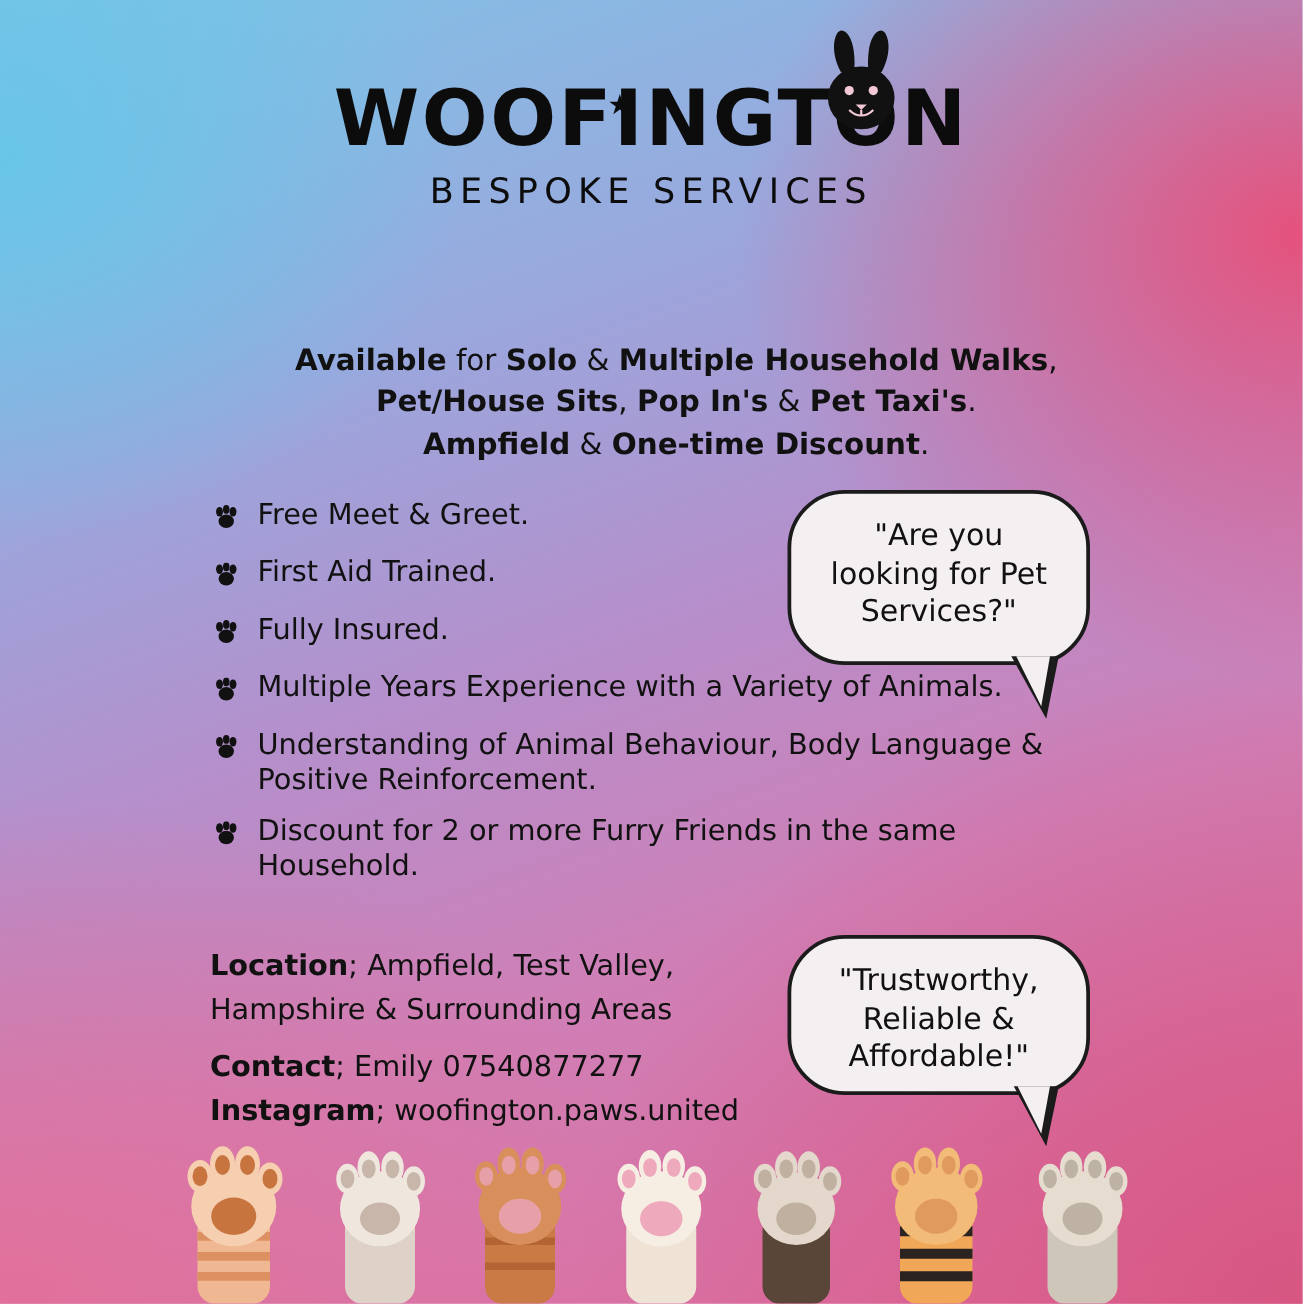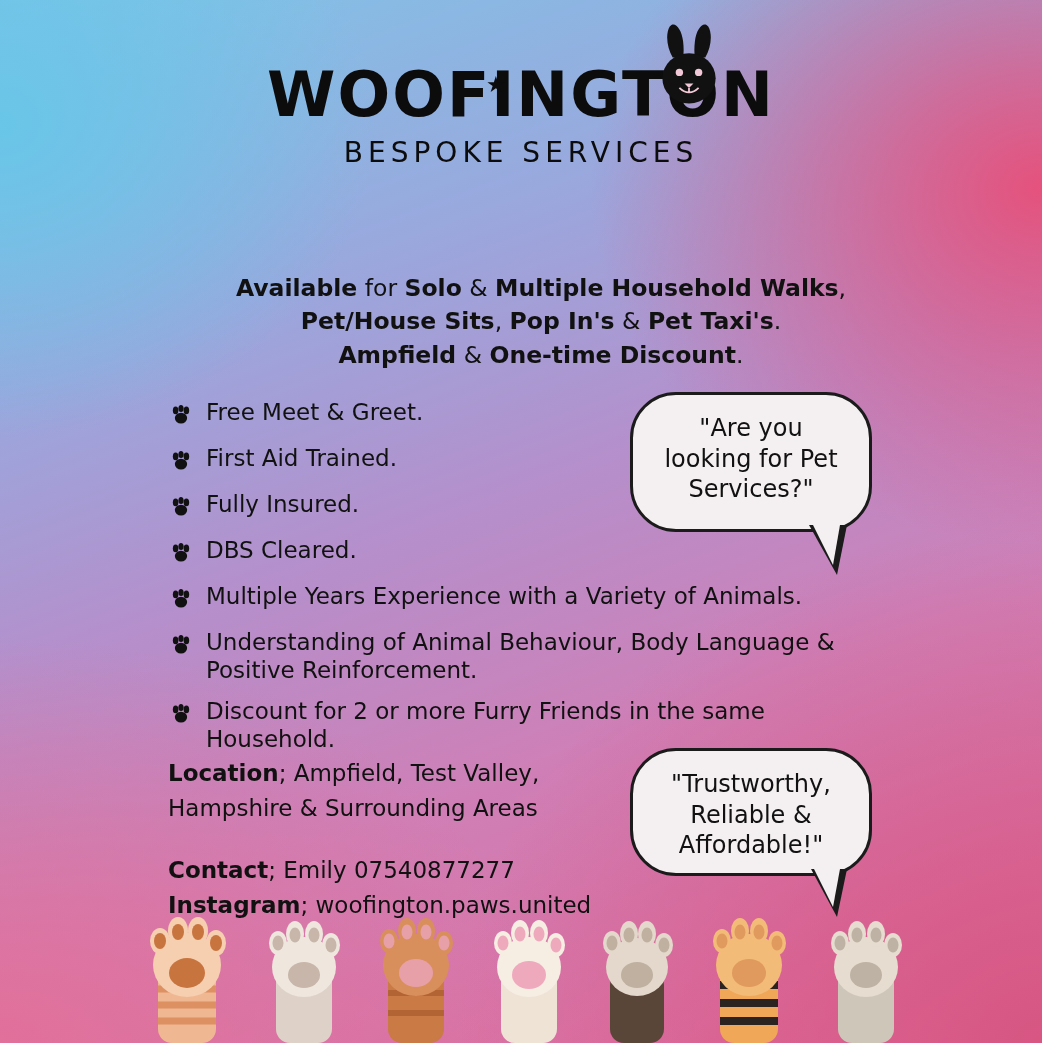--- a/index.html
+++ b/index.html
@@ -179,21 +179,21 @@
     top: 758px;
     left: 168px;
     width: 470px;
     color: #111;
     font-size: 23px;
     line-height: 1.33;
     font-weight: 500;
   }
   .contact .lbl { font-weight: bold; text-align: center; }
   .contact .row { margin-bottom: 4px; }
-  .contact .row.sp { margin-top: 32px; }
+  .contact .row.sp { margin-top: 16px; }
 
   
   .paws-row {
     position: absolute;
     bottom: 0;
     left: 0;
     width: 1042px;
     height: 150px;
   }
   .paw-fig {
@@ -267,31 +267,20 @@
         <svg viewBox="0 0 28 26" width="22" height="20">
             <ellipse cx="7" cy="7" rx="3.6" ry="5" fill="#111"></ellipse>
             <ellipse cx="14" cy="4.6" rx="3.4" ry="4.6" fill="#111"></ellipse>
             <ellipse cx="21" cy="7" rx="3.6" ry="5" fill="#111"></ellipse>
             <ellipse cx="14" cy="17" rx="8" ry="7" fill="#111"></ellipse>
           </svg>
       </span>
       <span class="txt">Fully Insured.</span>
     </div>
 
-    <div class="feature">
-      <span class="paw">
-        <svg viewBox="0 0 28 26" width="22" height="20">
-            <ellipse cx="7" cy="7" rx="3.6" ry="5" fill="#111"></ellipse>
-            <ellipse cx="14" cy="4.6" rx="3.4" ry="4.6" fill="#111"></ellipse>
-            <ellipse cx="21" cy="7" rx="3.6" ry="5" fill="#111"></ellipse>
-            <ellipse cx="14" cy="17" rx="8" ry="7" fill="#111"></ellipse>
-          </svg>
-      </span>
-      <span class="txt">DBS Cleared.</span>
-    </div>
 
     <div class="feature">
       <span class="paw">
         <svg viewBox="0 0 28 26" width="22" height="20">
             <ellipse cx="7" cy="7" rx="3.6" ry="5" fill="#111"></ellipse>
             <ellipse cx="14" cy="4.6" rx="3.4" ry="4.6" fill="#111"></ellipse>
             <ellipse cx="21" cy="7" rx="3.6" ry="5" fill="#111"></ellipse>
             <ellipse cx="14" cy="17" rx="8" ry="7" fill="#111"></ellipse>
           </svg>
       </span>

